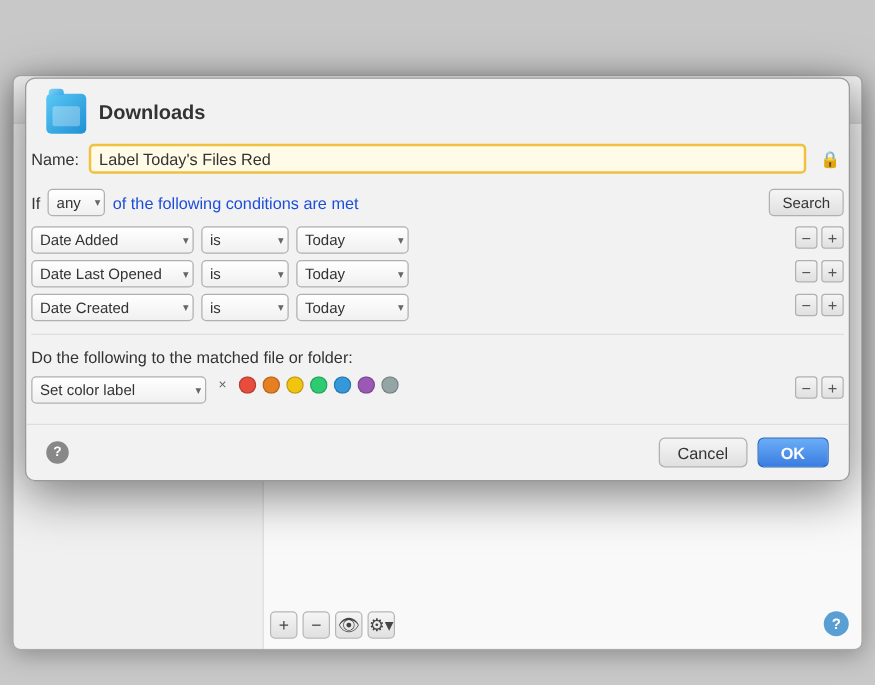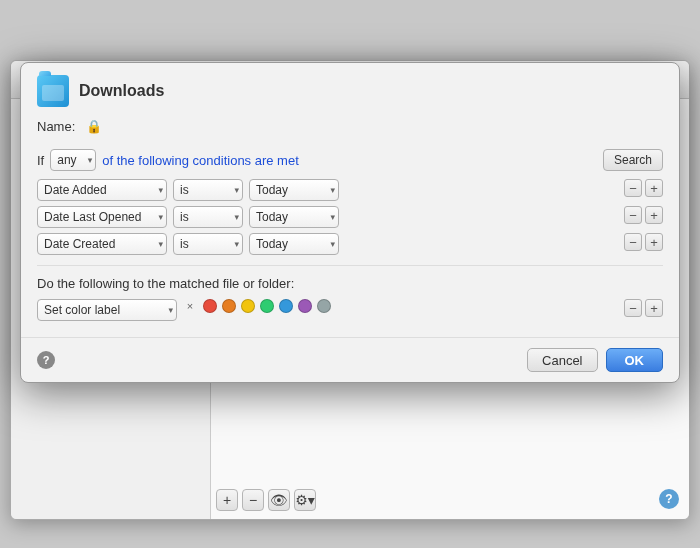--- a/index.html
+++ b/index.html
@@ -274,21 +274,21 @@
       margin-top: 3px;
     }
 
     .modal-title {
       font-size: 16px;
       font-weight: 600;
       color: #333;
     }
 
     .modal-body {
-      padding: 0 16px 16px;
+      padding: 0 4px 16px;
     }
 
     
     .name-row {
       display: flex;
       align-items: center;
       gap: 8px;
       margin-bottom: 12px;
     }
 
@@ -570,20 +570,21 @@
       <div class="folder-icon">
         <div class="folder-icon-inner"></div>
       </div>
       <span class="modal-title">Downloads</span>
     </div>
 
     <div class="modal-body">
 
       <div class="name-row">
         <span class="name-label">Name:</span>
+        <input class="name-input" type="text" value="Label Today's Files Red" style="">
         <div class="lock-icon-wrapper">
           <span>🔒</span>
         </div>
       </div>
 
       <div class="conditions-header">
         <span class="if-label">If</span>
         <div class="select-wrapper">
           <select>
             <option>any</option>

